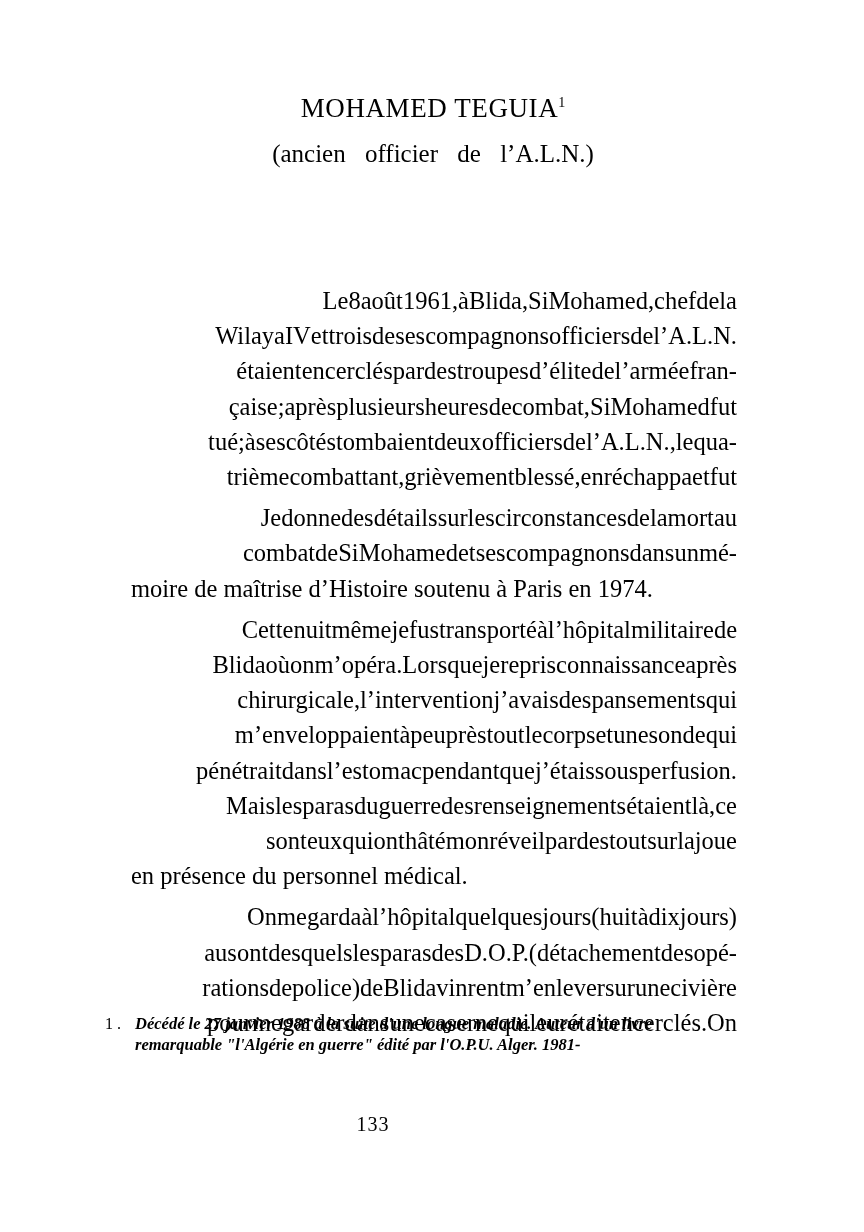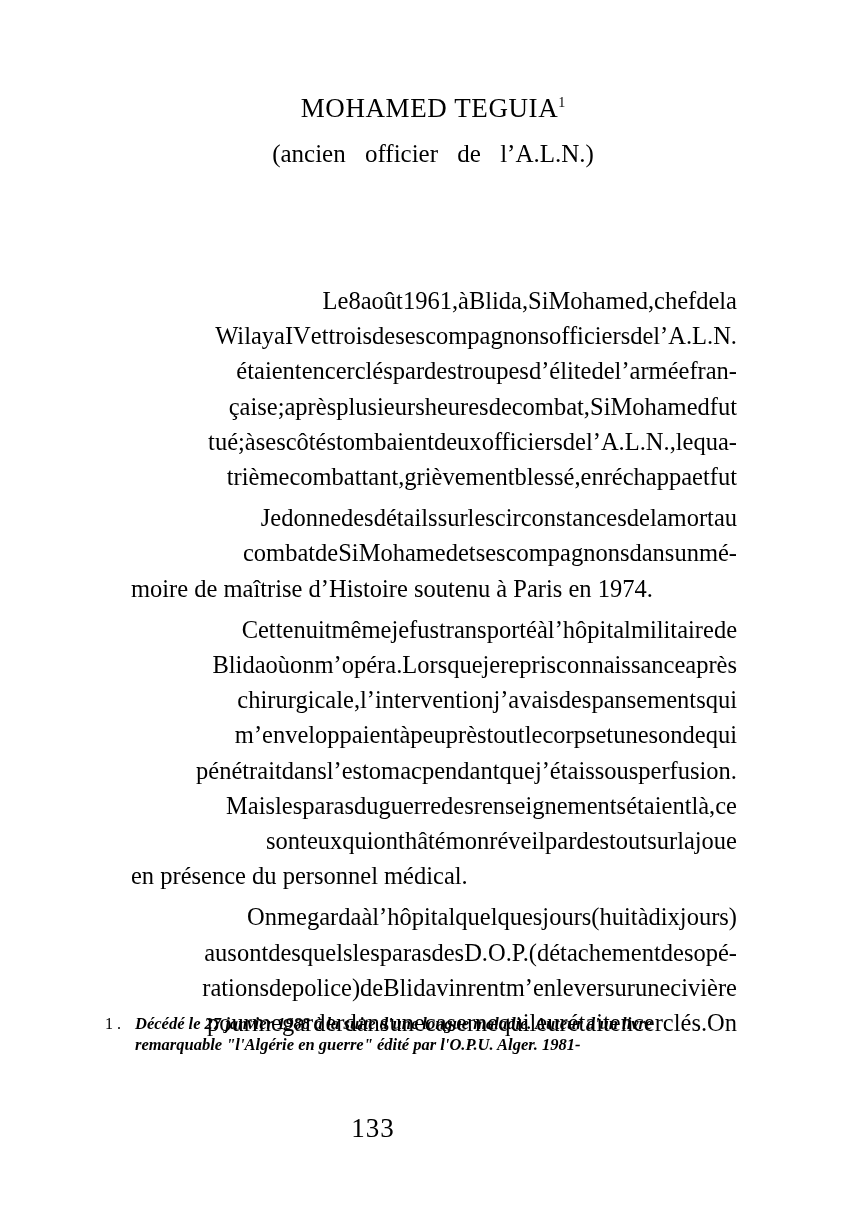--- a/index.html
+++ b/index.html
@@ -112,21 +112,21 @@
     padding-left: 30px;
   }
 
   
   .folio {
     position: absolute;
     left: 0;
     top: 1113px;
     width: 746px;
     text-align: center;
-    font-size: 27px;
+    font-size: 20px;
     letter-spacing: 1px;
   }
 </style>
 </head>
 <body>
 
 <div class="page">
 
   <div class="heading">
     <div class="title"><span>MOHAMED TEGUIA</span><span class="sup">1</span></div>

